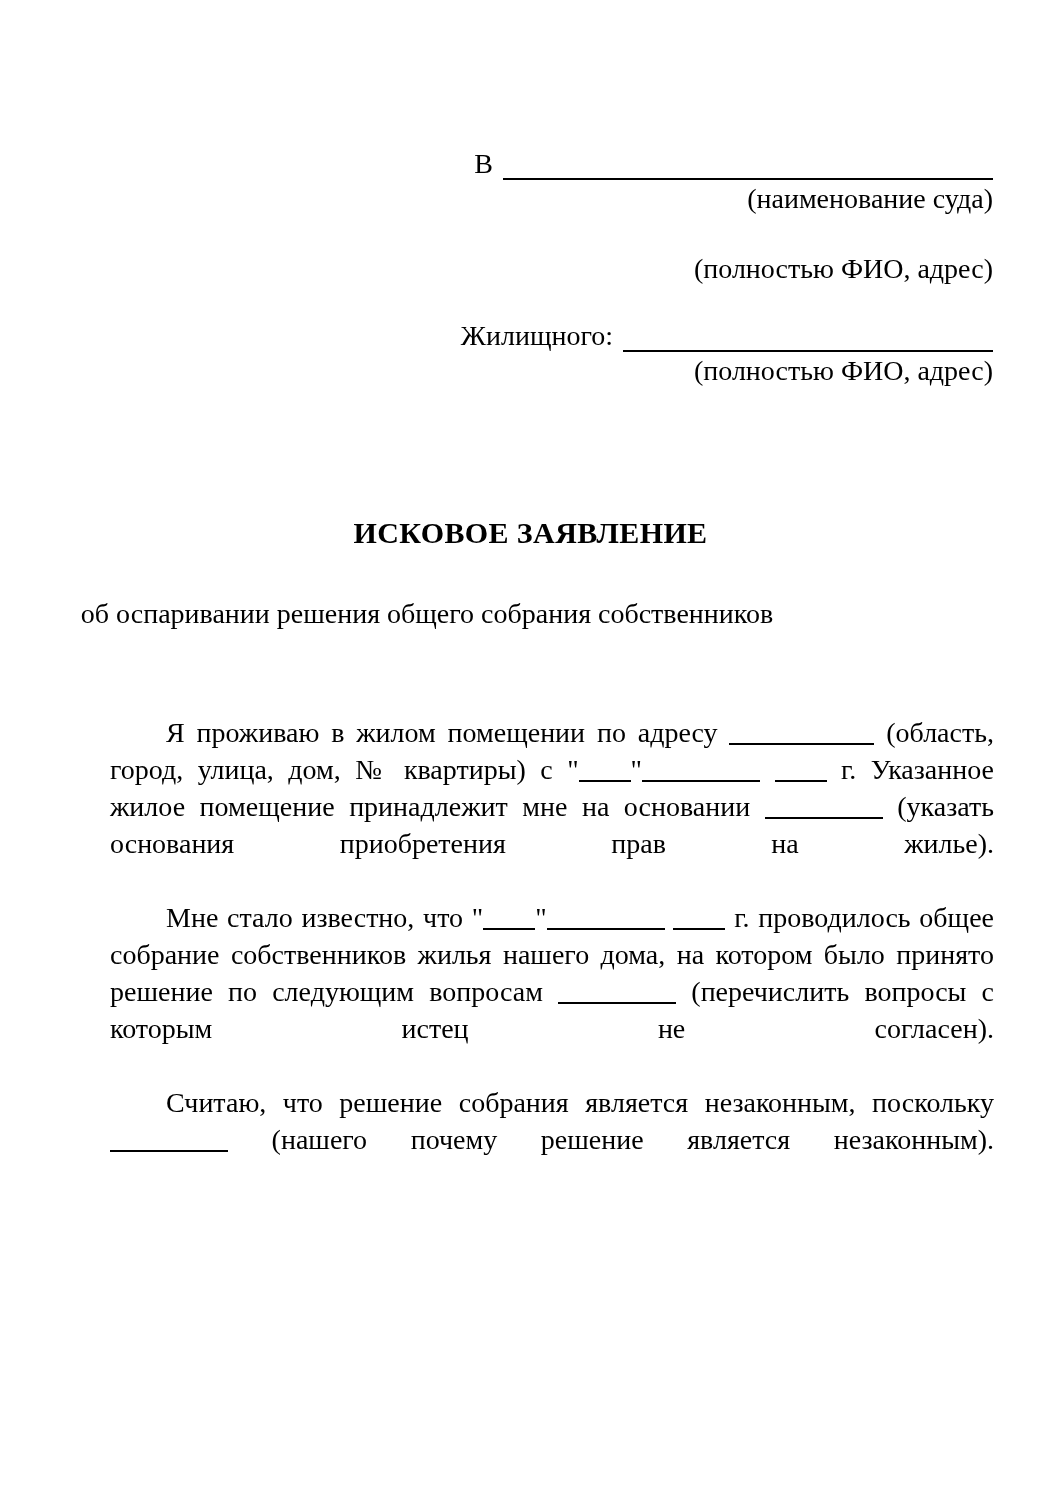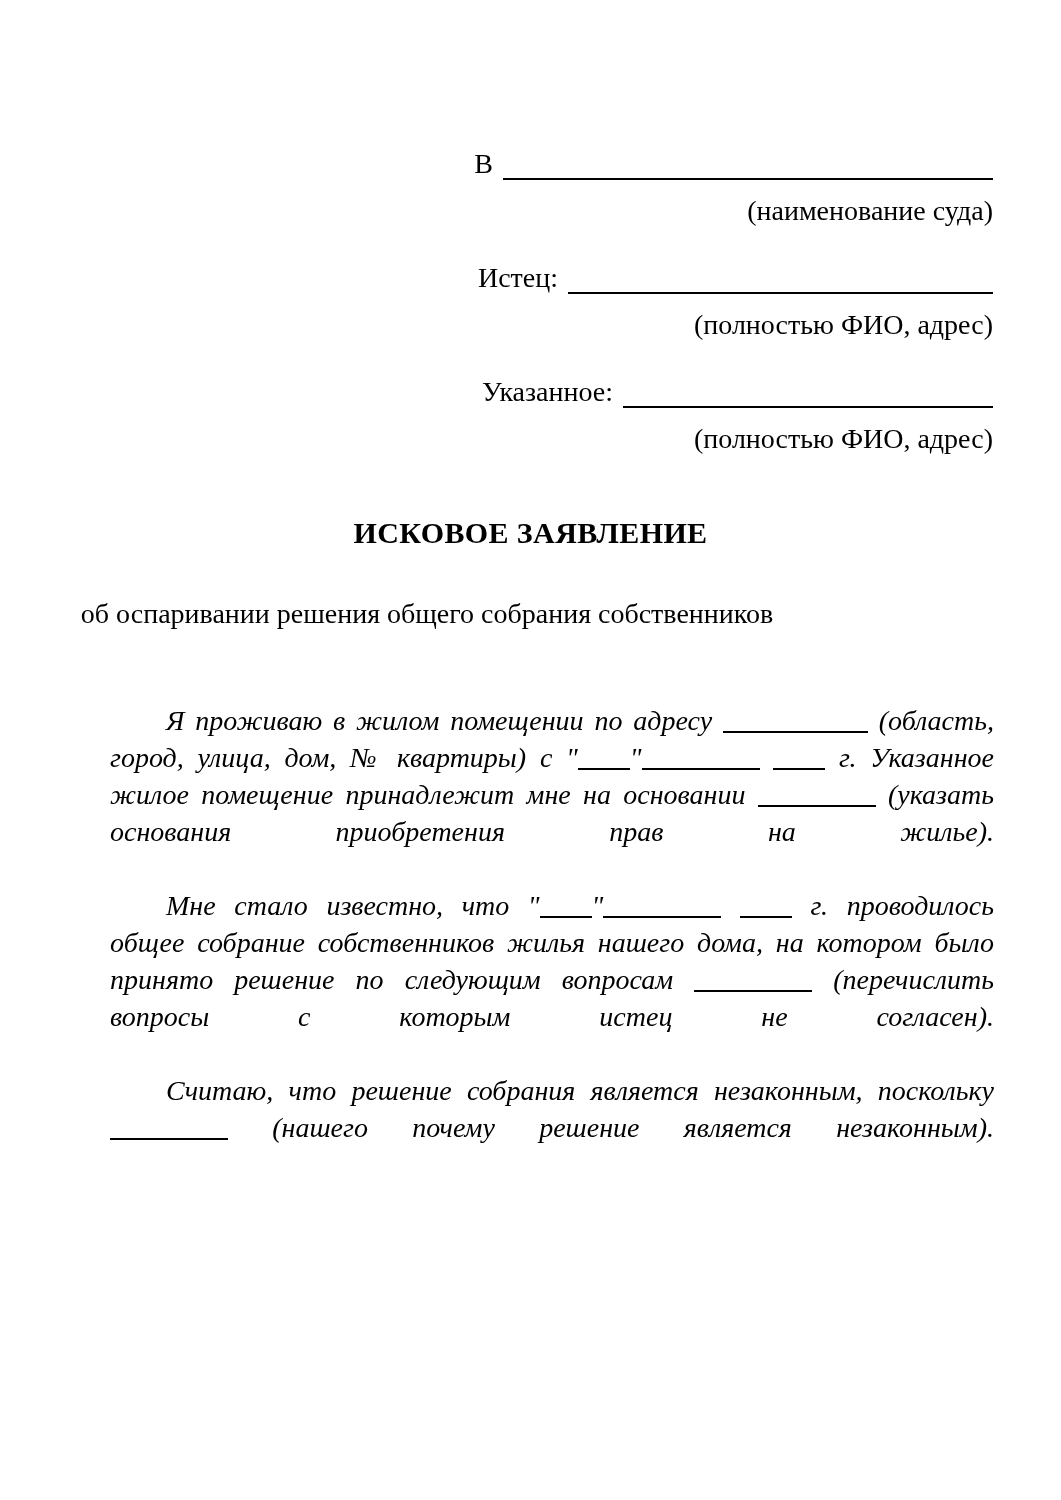--- a/index.html
+++ b/index.html
@@ -42,21 +42,21 @@
   }
   .rule-court  { width: 490px; }
   .rule-istec  { width: 425px; }
   .rule-otvet  { width: 370px; }
 
   .hdr-caption {
     text-align: right;
     padding-right: 68px;
     font-size: 28px;
     line-height: 34px;
-    margin-top: 14px;
+    margin-top: 2px;
   }
 
   .gap-a { height: 34px; }
   .gap-b { height: 34px; }
 
   
   .doc-title {
     position: absolute;
     left: 0;
     top: 516px;
@@ -80,22 +80,21 @@
     position: absolute;
     left: 110px;
     top: 702px;
     width: 884px;
     font-size: 28px;
     line-height: 37px;
   }
   .para {
     text-align: justify;
     text-justify: inter-word;
-    margin: 0 0 0 0;
-    font-style: italic;
+    margin: 12px 0 0 0;
   }
   .para + .para { margin-top: 0; }
   .para .indent {
     display: inline-block;
     width: 56px;
   }
   
 
   .blank {
     display: inline-block;
@@ -123,30 +122,26 @@
   <div class="header-block">
 
     <div class="hdr-row">
       <span class="hdr-label">В</span>
       <span class="hdr-rule rule-court"></span>
     </div>
     <div class="hdr-caption">(наименование суда)</div>
 
     <div class="gap-a"></div>
 
-    <div class="hdr-row">
-      <span class="hdr-label">Истец:</span>
-      <span class="hdr-rule rule-istec"></span>
-    </div>
     <div class="hdr-caption">(полностью ФИО, адрес)</div>
 
     <div class="gap-b"></div>
 
     <div class="hdr-row">
-      <span class="hdr-label">Указанное:</span>
+      <span class="hdr-label">Жилищного:</span>
       <span class="hdr-rule rule-otvet"></span>
     </div>
     <div class="hdr-caption">(полностью ФИО, адрес)</div>
 
   </div>
 
   <div class="doc-title">ИСКОВОЕ ЗАЯВЛЕНИЕ</div>
   <div class="doc-subtitle">об оспаривании решения общего собрания собственников</div>
 
   <div class="body-block">

